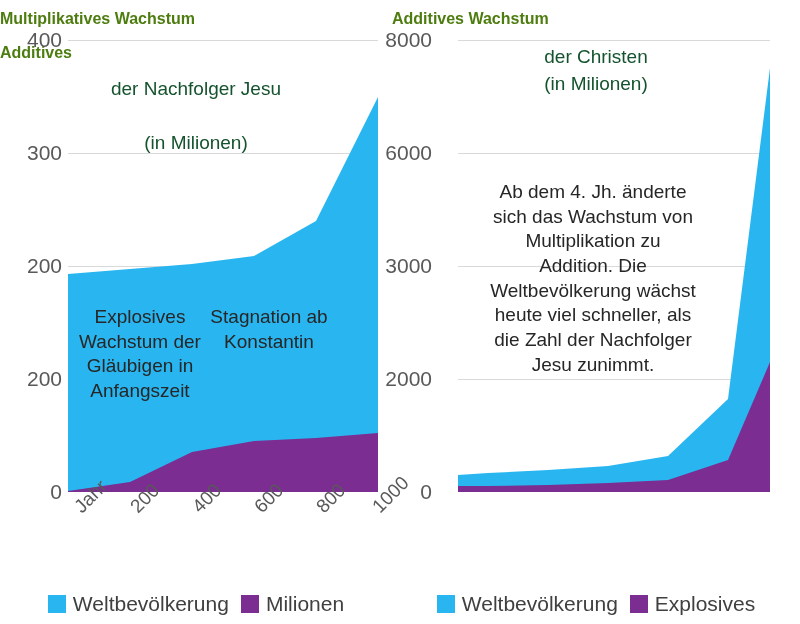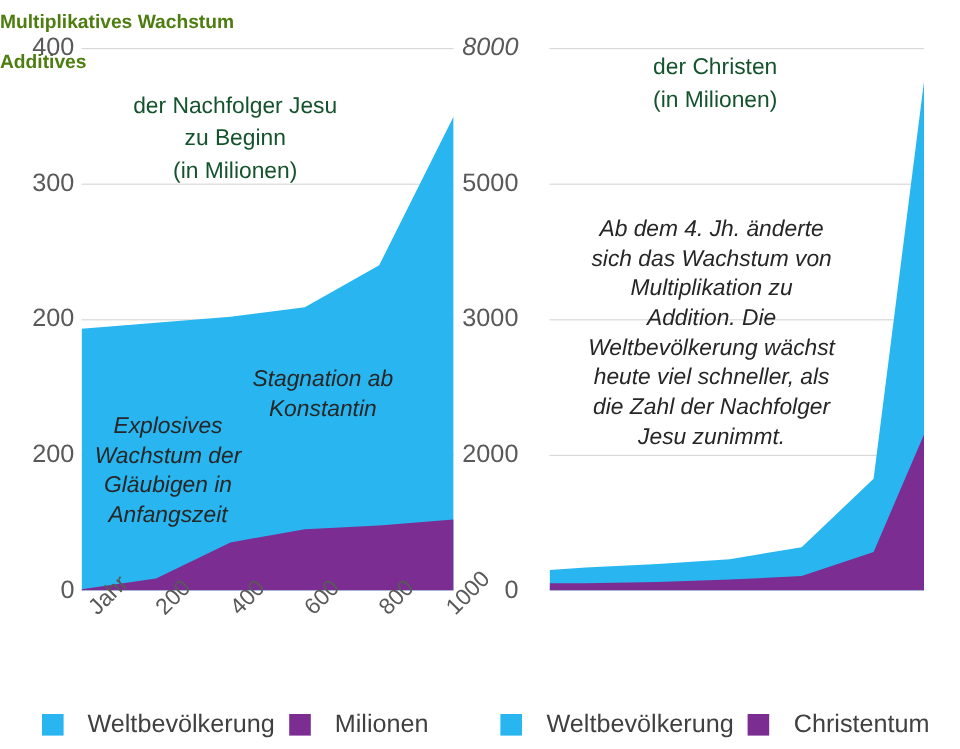--- a/index.html
+++ b/index.html
@@ -98,21 +98,20 @@
     position: absolute;
     font-size: 19px;
     color: #595959;
     transform-origin: left top;
     transform: rotate(-45deg);
     white-space: nowrap;
   }
 
   .annot {
     position: absolute;
-    font-style: italic;
     font-size: 19px;
     color: #262626;
     text-align: center;
     line-height: 1.3;
   }
 
   .legend {
     position: absolute;
     bottom: 8px;
     display: flex;
@@ -120,39 +119,38 @@
     justify-content: center;
     gap: 12px;
     font-size: 21px;
     color: #404040;
   }
   .legend-left  { left: 10px;  width: 372px; }
   .legend-right { left: 400px; width: 392px; }
   .legend-item {
     display: flex;
     align-items: center;
-    gap: 20px;
+    gap: 7px;
   }
   .swatch {
     width: 18px;
     height: 18px;
     display: inline-block;
   }
 </style>
 </head>
 <body>
 
 <div class="page">
 
   <div class="panel panel-left">
 
     <div class="title" style="top: 8px;">Multiplikatives Wachstum</div>
     <div class="title" style="top: 42px;">Additives</div>
     <div class="subtitle" style="top: 76px;">der Nachfolger Jesu</div>
-    <div class="subtitle" style="top: 103px;">zu Beginn</div>
     <div class="subtitle" style="top: 130px;">(in Milionen)</div>
 
     <div class="ytick ytick-left" style="top: 40px;">400</div>
     <div class="ytick ytick-left" style="top: 153px;">300</div>
     <div class="ytick ytick-left" style="top: 266px;">200</div>
     <div class="ytick ytick-left" style="top: 379px;">200</div>
     <div class="ytick ytick-left" style="top: 492px;">0</div>
 
     <div class="plot plot-left">
       <div class="gridline" style="top: 0px;"></div>
@@ -161,21 +159,21 @@
       <div class="gridline" style="top: 339px;"></div>
       <div class="axis-base"></div>
 
       <svg class="chartsvg" viewBox="0 0 310 452" preserveAspectRatio="none">
 
         <polygon fill="#29B6F0" points="0,234 62,229 124,224 186,216 248,181 310,57 310,452 0,452"></polygon>
 
         <polygon fill="#7B2D92" points="0,451 62,442 124,412 186,401 248,398 310,393 310,452 0,452"></polygon>
       </svg>
 
-      <div class="annot" style="left: 8px; top: 265px; width: 128px; margin-top: 39px;">Explosives Wachstum der Gläubigen in Anfangszeit</div>
+      <div class="annot" style="left: 8px; top: 265px; width: 128px;">Explosives Wachstum der Gläubigen in Anfangszeit</div>
       <div class="annot" style="left: 142px; top: 265px; width: 118px;">Stagnation ab Konstantin</div>
     </div>
 
     <div class="xlabels xlabels-left">
       <div class="xlab" style="left: 2px;   top: 8px;">Jahr</div>
       <div class="xlab" style="left: 58px;  top: 8px;">200</div>
       <div class="xlab" style="left: 120px; top: 8px;">400</div>
       <div class="xlab" style="left: 182px; top: 8px;">600</div>
       <div class="xlab" style="left: 244px; top: 8px;">800</div>
       <div class="xlab" style="left: 300px; top: 8px;">1000</div>
@@ -188,25 +186,26 @@
       </div>
       <div class="legend-item">
         <span class="swatch" style="background:#7B2D92;"></span>
         <span>Milionen</span>
       </div>
     </div>
   </div>
 
   <div class="panel panel-right">
 
+    <div class="title" style="top: 8px;">Additives Wachstum</div>
     <div class="subtitle" style="top: 44px;">der Christen</div>
     <div class="subtitle" style="top: 71px;">(in Milionen)</div>
 
-    <div class="ytick" style="left: -22px; top: 40px; font-style: italic;">8000</div>
-    <div class="ytick" style="left: -22px; top: 153px;">5000</div>
+    <div class="ytick" style="left: -22px; top: 40px;">8000</div>
+    <div class="ytick" style="left: -22px; top: 153px;">6000</div>
     <div class="ytick" style="left: -22px; top: 266px;">3000</div>
     <div class="ytick" style="left: -22px; top: 379px;">2000</div>
     <div class="ytick" style="left: -22px; top: 492px;">0</div>
 
     <div class="plot plot-right" style="left: 66px;">
       <div class="gridline" style="top: 0px;"></div>
       <div class="gridline" style="top: 113px;"></div>
       <div class="gridline" style="top: 226px;"></div>
       <div class="gridline" style="top: 339px;"></div>
       <div class="axis-base"></div>
@@ -221,18 +220,18 @@
       <div class="annot" style="left: 30px; top: 140px; width: 210px;">Ab dem 4. Jh. änderte sich das Wachstum von Multiplikation zu Addition. Die Weltbevölkerung wächst heute viel schneller, als die Zahl der Nachfolger Jesu zunimmt.</div>
     </div>
 
     <div class="legend legend-right" style="left: 8px; width: 392px;">
       <div class="legend-item">
         <span class="swatch" style="background:#29B6F0;"></span>
         <span>Weltbevölkerung</span>
       </div>
       <div class="legend-item">
         <span class="swatch" style="background:#7B2D92;"></span>
-        <span>Christentum</span>
+        <span>Explosives</span>
       </div>
     </div>
   </div>
 
 </div>
 
 </body></html>

